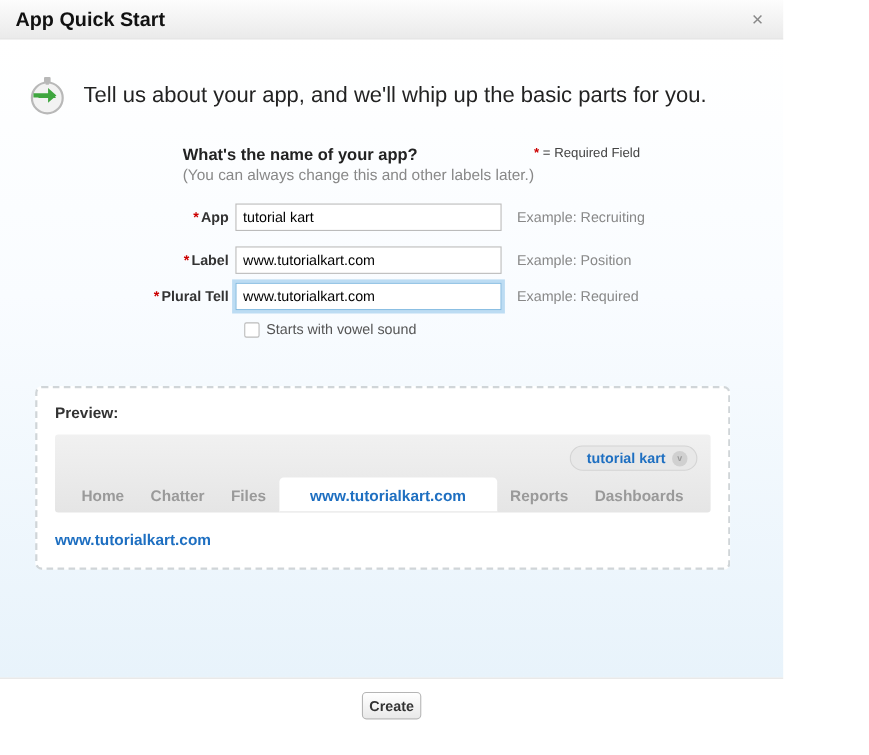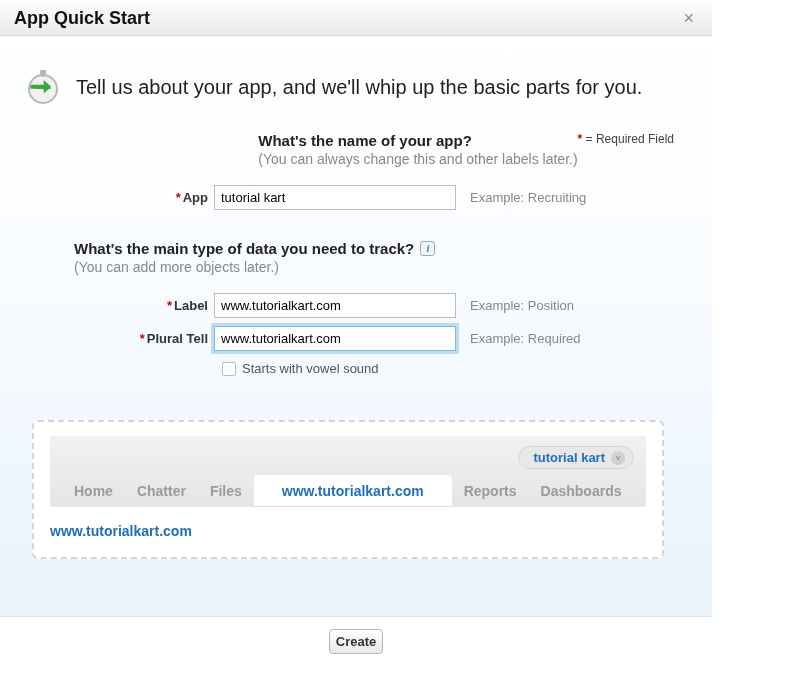--- a/index.html
+++ b/index.html
@@ -6,21 +6,21 @@
 body { font-family: Arial, Helvetica, sans-serif; font-size: 13px; color: #222; background: #fff; width: 790px; }
 .dialog { width: 712px; }
 .titlebar { display: flex; align-items: center; justify-content: space-between; padding: 8px 14px 6px 14px; background: linear-gradient(#fdfdfd, #eaeaea); border-bottom: 1px solid #d8d8d8; }
 .titlebar h1 { font-size: 18px; font-weight: bold; color: #111; }
 .close-x { font-size: 18px; color: #888; cursor: pointer; padding: 0 4px; }
 .content { padding: 30px 38px 10px 22px; background: linear-gradient(#ffffff 0%, #f9fcff 40%, #e8f3fb 100%); min-height: 580px; }
 .intro-row { display: flex; align-items: center; gap: 12px; margin-bottom: 24px; }
 .intro-row .msg { font-size: 20px; color: #222; }
 .stopwatch-icon { width: 42px; height: 42px; position: relative; flex-shrink: 0; }
 .question-block { margin-left: 52px; margin-bottom: 18px; }
-.q-row { display: flex; justify-content: flex-end; align-items: flex-start; }
+.q-row { display: flex; justify-content: center; align-items: flex-start; }
 .q-title { font-size: 15px; font-weight: bold; color: #222; display: inline-flex; align-items: center; gap: 6px; }
 .q-sub { color: #888; font-size: 14px; margin-top: 2px; }
 .required-note { font-size: 12px; color: #444; }
 .required-note .ast { color: #c00; font-weight: bold; }
 .field-row { display: flex; align-items: center; margin-top: 14px; margin-left: 52px; }
 .field-label { width: 140px; text-align: right; padding-right: 6px; font-size: 13px; color: #333; font-weight: bold; }
 .field-label .ast { color: #c00; margin-right: 2px; }
 .field-input { width: 242px; padding: 4px 6px; font-size: 13px; border: 1px solid #bbb; background: #fff; }
 .field-input.focused { outline: none; box-shadow: 0 0 0 3px #bcdcf3; border: 1px solid #7fb8e0; }
 .field-example { margin-left: 14px; color: #888; font-size: 13px; }
@@ -75,46 +75,40 @@
         </div>
       </div>
     </div>
 
     <div class="field-row">
       <div class="field-label"><span class="ast">*</span><span>App</span></div>
       <input class="field-input" value="tutorial kart" style="">
       <div class="field-example">Example: Recruiting</div>
     </div>
 
-    <div class="question-block" style="margin-top:30px;">
-      <div class="q-title">
-        <span>What's the main type of data you need to track?</span>
-        <span class="info-badge">i</span>
-      </div>
-      <div class="q-sub">(You can add more objects later.)</div>
-    </div>
 
     <div class="field-row">
       <div class="field-label"><span class="ast">*</span><span>Label</span></div>
       <input class="field-input" value="www.tutorialkart.com" style="">
       <div class="field-example">Example: Position</div>
     </div>
 
     <div class="field-row" style="margin-top:8px;">
       <div class="field-label"><span class="ast">*</span><span>Plural Tell</span></div>
       <input class="field-input focused" value="www.tutorialkart.com" style="">
       <div class="field-example">Example: Required</div>
     </div>
 
     <div class="checkbox-row">
       <div class="checkbox-box"></div>
       <div class="checkbox-label">Starts with vowel sound</div>
     </div>
 
     <div class="preview-box">
+      <div class="preview-title">Preview:</div>
       <div class="preview-inner">
         <div class="app-pill-row">
           <div class="app-pill">
             <span>tutorial kart</span>
             <span class="chev">v</span>
           </div>
         </div>
         <div class="tab-row" id="tab-row">
             <div class="tab">Home</div>
             <div class="tab">Chatter</div>

